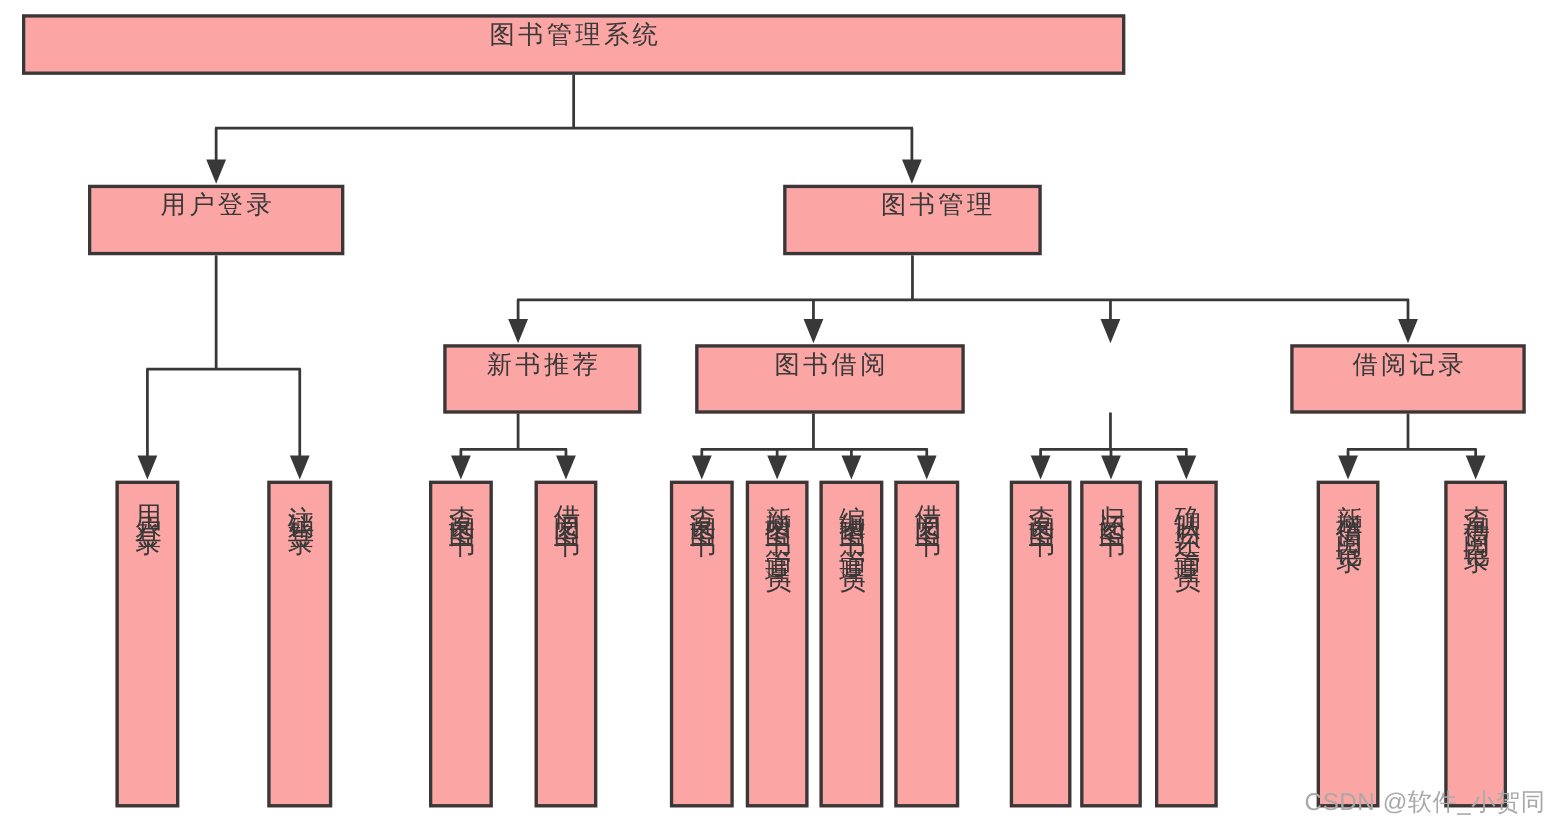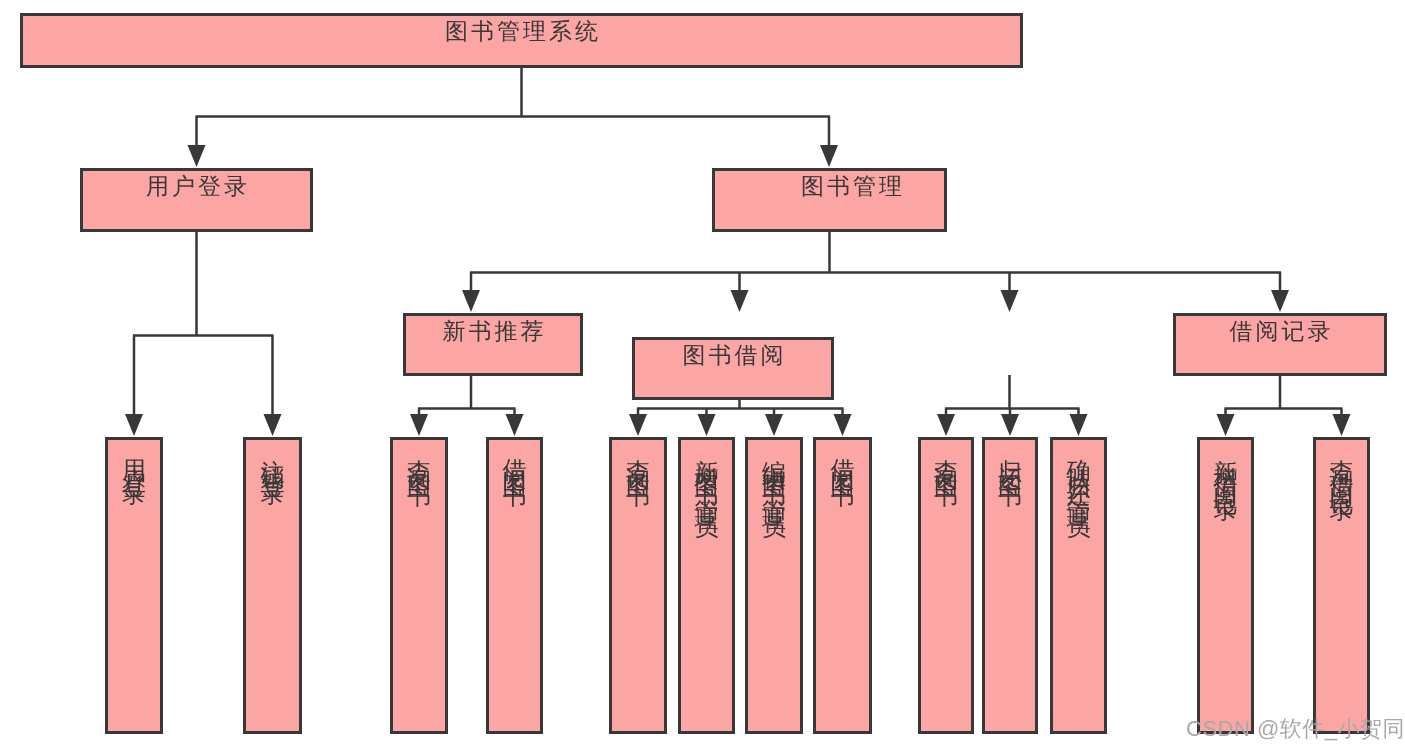--- a/index.html
+++ b/index.html
@@ -110,21 +110,21 @@
   <div class="box hbox lvl2" style="left:80px;width:233px;">
     <span>用户登录</span>
   </div>
   <div class="box hbox lvl2" style="left:712px;width:235px;padding-left:44px;">
     <span>图书管理</span>
   </div>
 
   <div class="box hbox lvl3" style="left:363px;width:180px;margin-left:40px;">
     <span>新书推荐</span>
   </div>
-  <div class="box hbox lvl3" style="left:632px;width:202px;margin-top:24px;">
+  <div class="box hbox lvl3" style="left:632px;width:245px;">
     <span>图书借阅</span>
   </div>
   <div class="box hbox lvl3" style="left:1173px;width:214px;">
     <span>借阅记录</span>
   </div>
 
   <div class="box leaf" style="left:105px;width:58px;">
     <span class="vtext">用户登录</span>
   </div>
   <div class="box leaf" style="left:243px;width:59px;">

